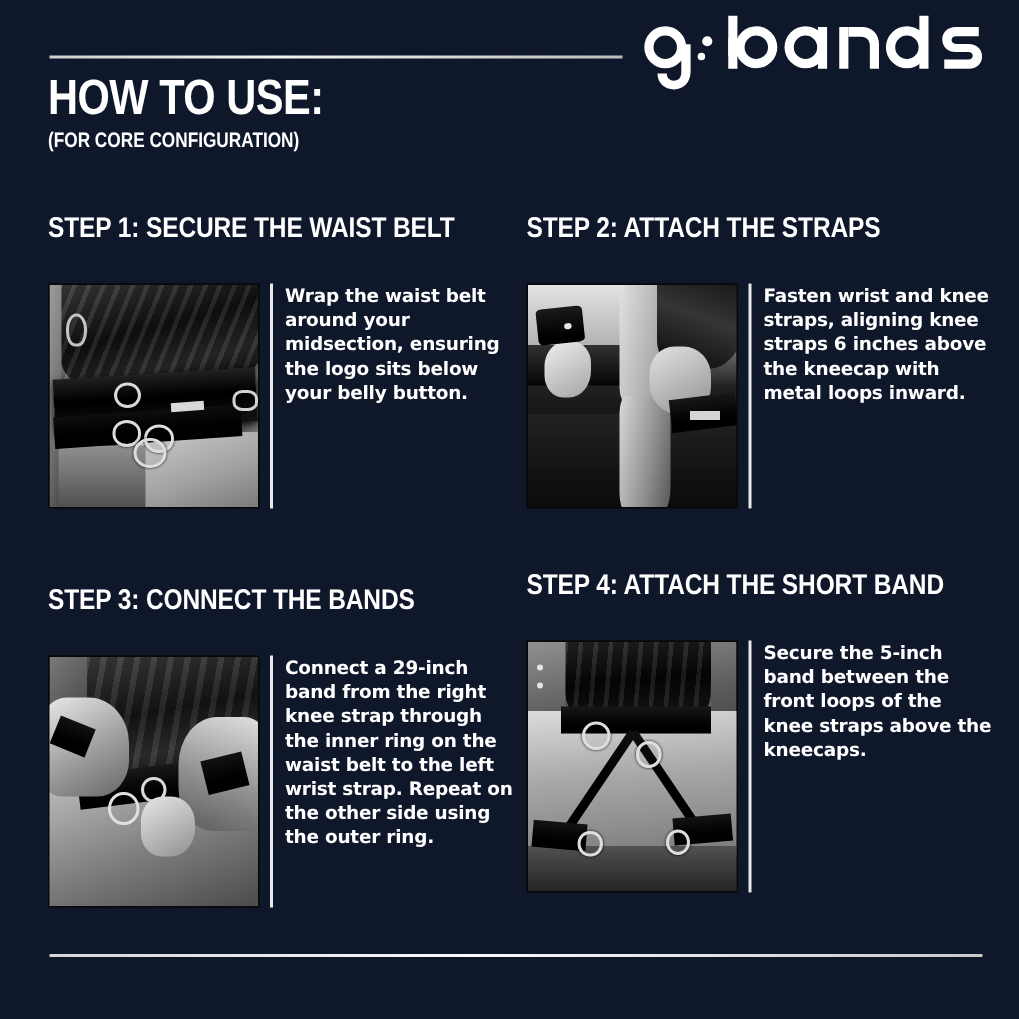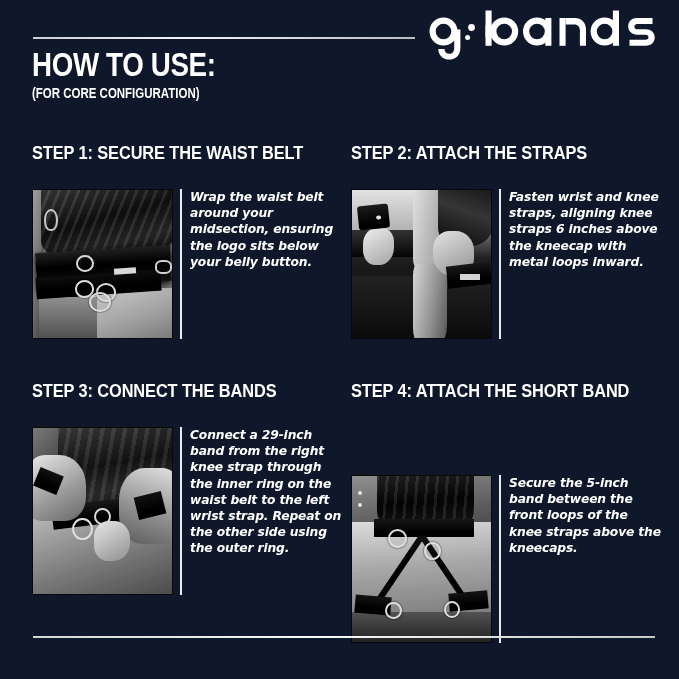--- a/index.html
+++ b/index.html
@@ -61,21 +61,21 @@
     align-self:stretch;
   }
   .copy{
     margin-left:8px;
     font-family:"DejaVu Sans",sans-serif;
     font-weight:bold;
     font-size:12.3px;line-height:16.2px;
     color:#fff;letter-spacing:-0.15px;
     width:152px;
   }
-  .copy p{margin:0;font-style:italic;}
+  .copy p{margin:0;}
 
   .bottom-rule{
     position:absolute;left:33px;top:636px;width:622px;height:2px;
     background:linear-gradient(90deg,#d6d6d6,#fafafa 45%,#c9c9c9);
   }
 
   
   
   .p1-bg{position:absolute;inset:0;background:
       linear-gradient(100deg,#9a9a9a 0%,#6d6d6d 14%,#2f2f2f 26%,#232323 62%,#3a3a3a 78%,#8f8f8f 100%);}
@@ -281,21 +281,21 @@
             <div class="p2-kbuck"></div>
         </div>
       </div>
       <div class="divider"></div>
       <div class="copy">
         <p>Fasten wrist and knee straps, aligning knee straps 6 inches above the kneecap with metal loops inward.</p>
       </div>
     </div>
   </div>
 
-  <div class="step" style="left:32px;top:381px;">
+  <div class="step" style="left:32px;top:391px;">
     <div class="step-head">STEP 3: CONNECT THE BANDS</div>
     <div class="step-body" style="top:27px;position:relative;height:168px;">
       <div class="photo" style="height:166px;">
         <div class="ph-inner">
           <div class="p3-bg"></div>
             <div class="p3-shirt"></div>
             <div class="p3-pants"></div>
           <div class="p3-belt"></div>
             <div class="p3-arm-l"></div>
             <div class="p3-arm-r"></div>
@@ -308,21 +308,21 @@
       </div>
       <div class="divider"></div>
       <div class="copy">
         <p>Connect a 29-inch band from the right knee strap through the inner ring on the waist belt to the left wrist strap. Repeat on the other side using the outer ring.</p>
       </div>
     </div>
   </div>
 
   <div class="step" style="left:351px;top:381px;">
     <div class="step-head">STEP 4: ATTACH THE SHORT BAND</div>
-    <div class="step-body" style="top:27px;position:relative;height:168px;margin-top:48px;">
+    <div class="step-body" style="top:27px;position:relative;height:168px;">
       <div class="photo" style="height:166px;">
         <div class="ph-inner">
           <div class="p4-bg"></div>
             <div class="p4-shirt"></div>
             <div class="p4-pants"></div>
           <div class="p4-floor"></div>
             <div class="p4-belt"></div>
           <div class="p4-bandA"></div>
             <div class="p4-bandB"></div>
           <div class="p4-knee-l"></div>

